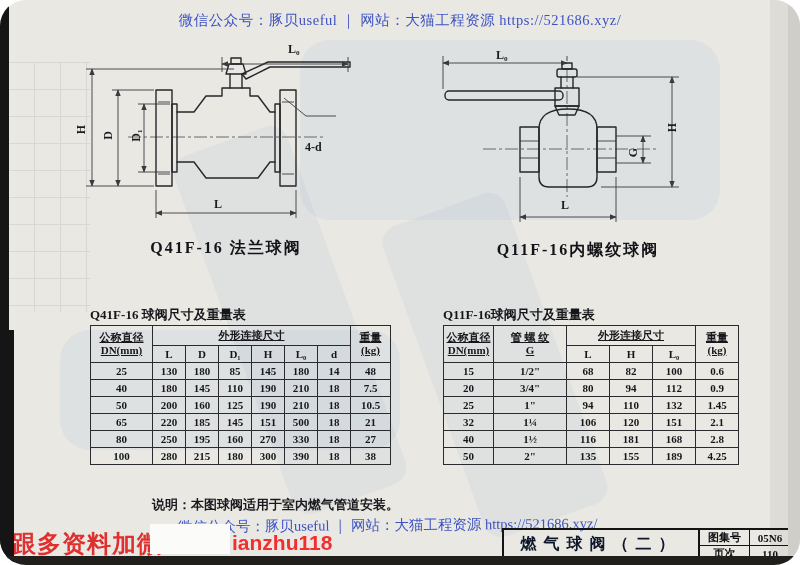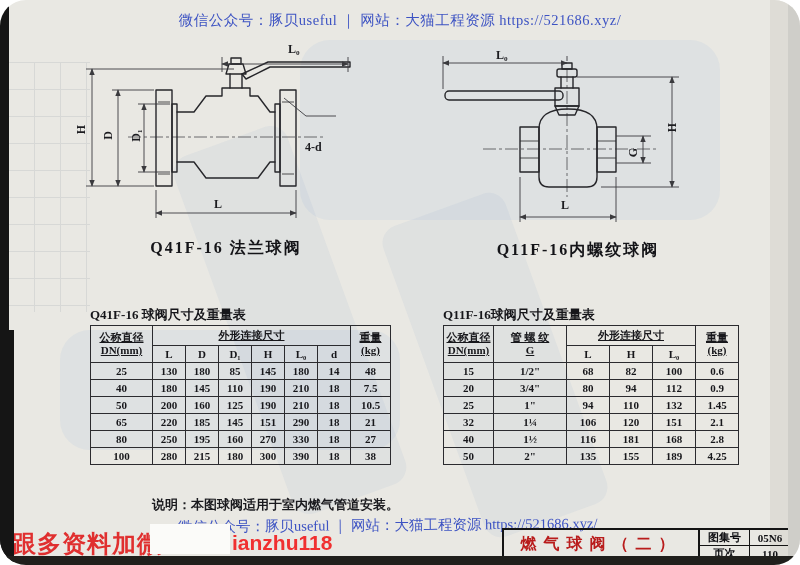--- a/index.html
+++ b/index.html
@@ -38,21 +38,21 @@
   table.spec th, table.spec td { border:1px solid #2b2b2f; text-align:center; vertical-align:middle;
     padding:0 1px; font-weight:600; }
   table.spec td { height:17px; font-weight:600; }
   table.spec thead tr:first-child th { height:20px;text-decoration:underline; }
   table.spec thead tr:last-child th { height:17px; }
   .hdr2 { line-height:1.15; }
   .note { position:absolute; left:152px; top:496px; font-size:13px; font-weight:700; color:#1a1a1e; z-index:3; }
   .titleblock { position:absolute; left:502px; top:528px; width:290px; height:33px; z-index:7;
     border:2px solid #141414; display:flex; }
   .tb-title { flex:1; display:flex; align-items:center; justify-content:center;
-    font-size:16px; font-weight:700; letter-spacing:7px; color:#b91c1c; }
+    font-size:16px; font-weight:700; letter-spacing:7px; color:#0f172a; }
   .tb-right { width:92px; border-left:2px solid #141414; display:grid;
     grid-template-columns:50px 1fr; grid-template-rows:1fr 1fr; }
   .tb-cell { display:flex; align-items:center; justify-content:center; font-size:11px; font-weight:700; color:#101014; }
   .tb-cell.b { border-bottom:1.5px solid #141414; }
   .tb-cell.r { border-right:1.5px solid #141414; }
   .edge-left { position:absolute; left:0; top:0; width:9px; height:565px; background:#151515; z-index:9; }
   .edge-left2 { position:absolute; left:0; top:330px; width:14px; height:235px; background:#151515; z-index:9; }
   .edge-bottom { position:absolute; left:0; top:556px; width:800px; height:9px; background:#201f1c; z-index:10; }
   .edge-right { position:absolute; left:788px; top:0; width:12px; height:565px; background:#cfcec9; z-index:9; }
   .edge-right2 { position:absolute; left:770px; top:0; width:18px; height:565px; background:#dedcd6; z-index:1; }
@@ -222,21 +222,21 @@
           <td>210</td>
           <td>18</td>
           <td>10.5</td>
         </tr>
         <tr>
           <td>65</td>
           <td>220</td>
           <td>185</td>
           <td>145</td>
           <td>151</td>
-          <td>290</td>
+          <td>500</td>
           <td>18</td>
           <td>21</td>
         </tr>
         <tr>
           <td>80</td>
           <td>250</td>
           <td>195</td>
           <td>160</td>
           <td>270</td>
           <td>330</td>

